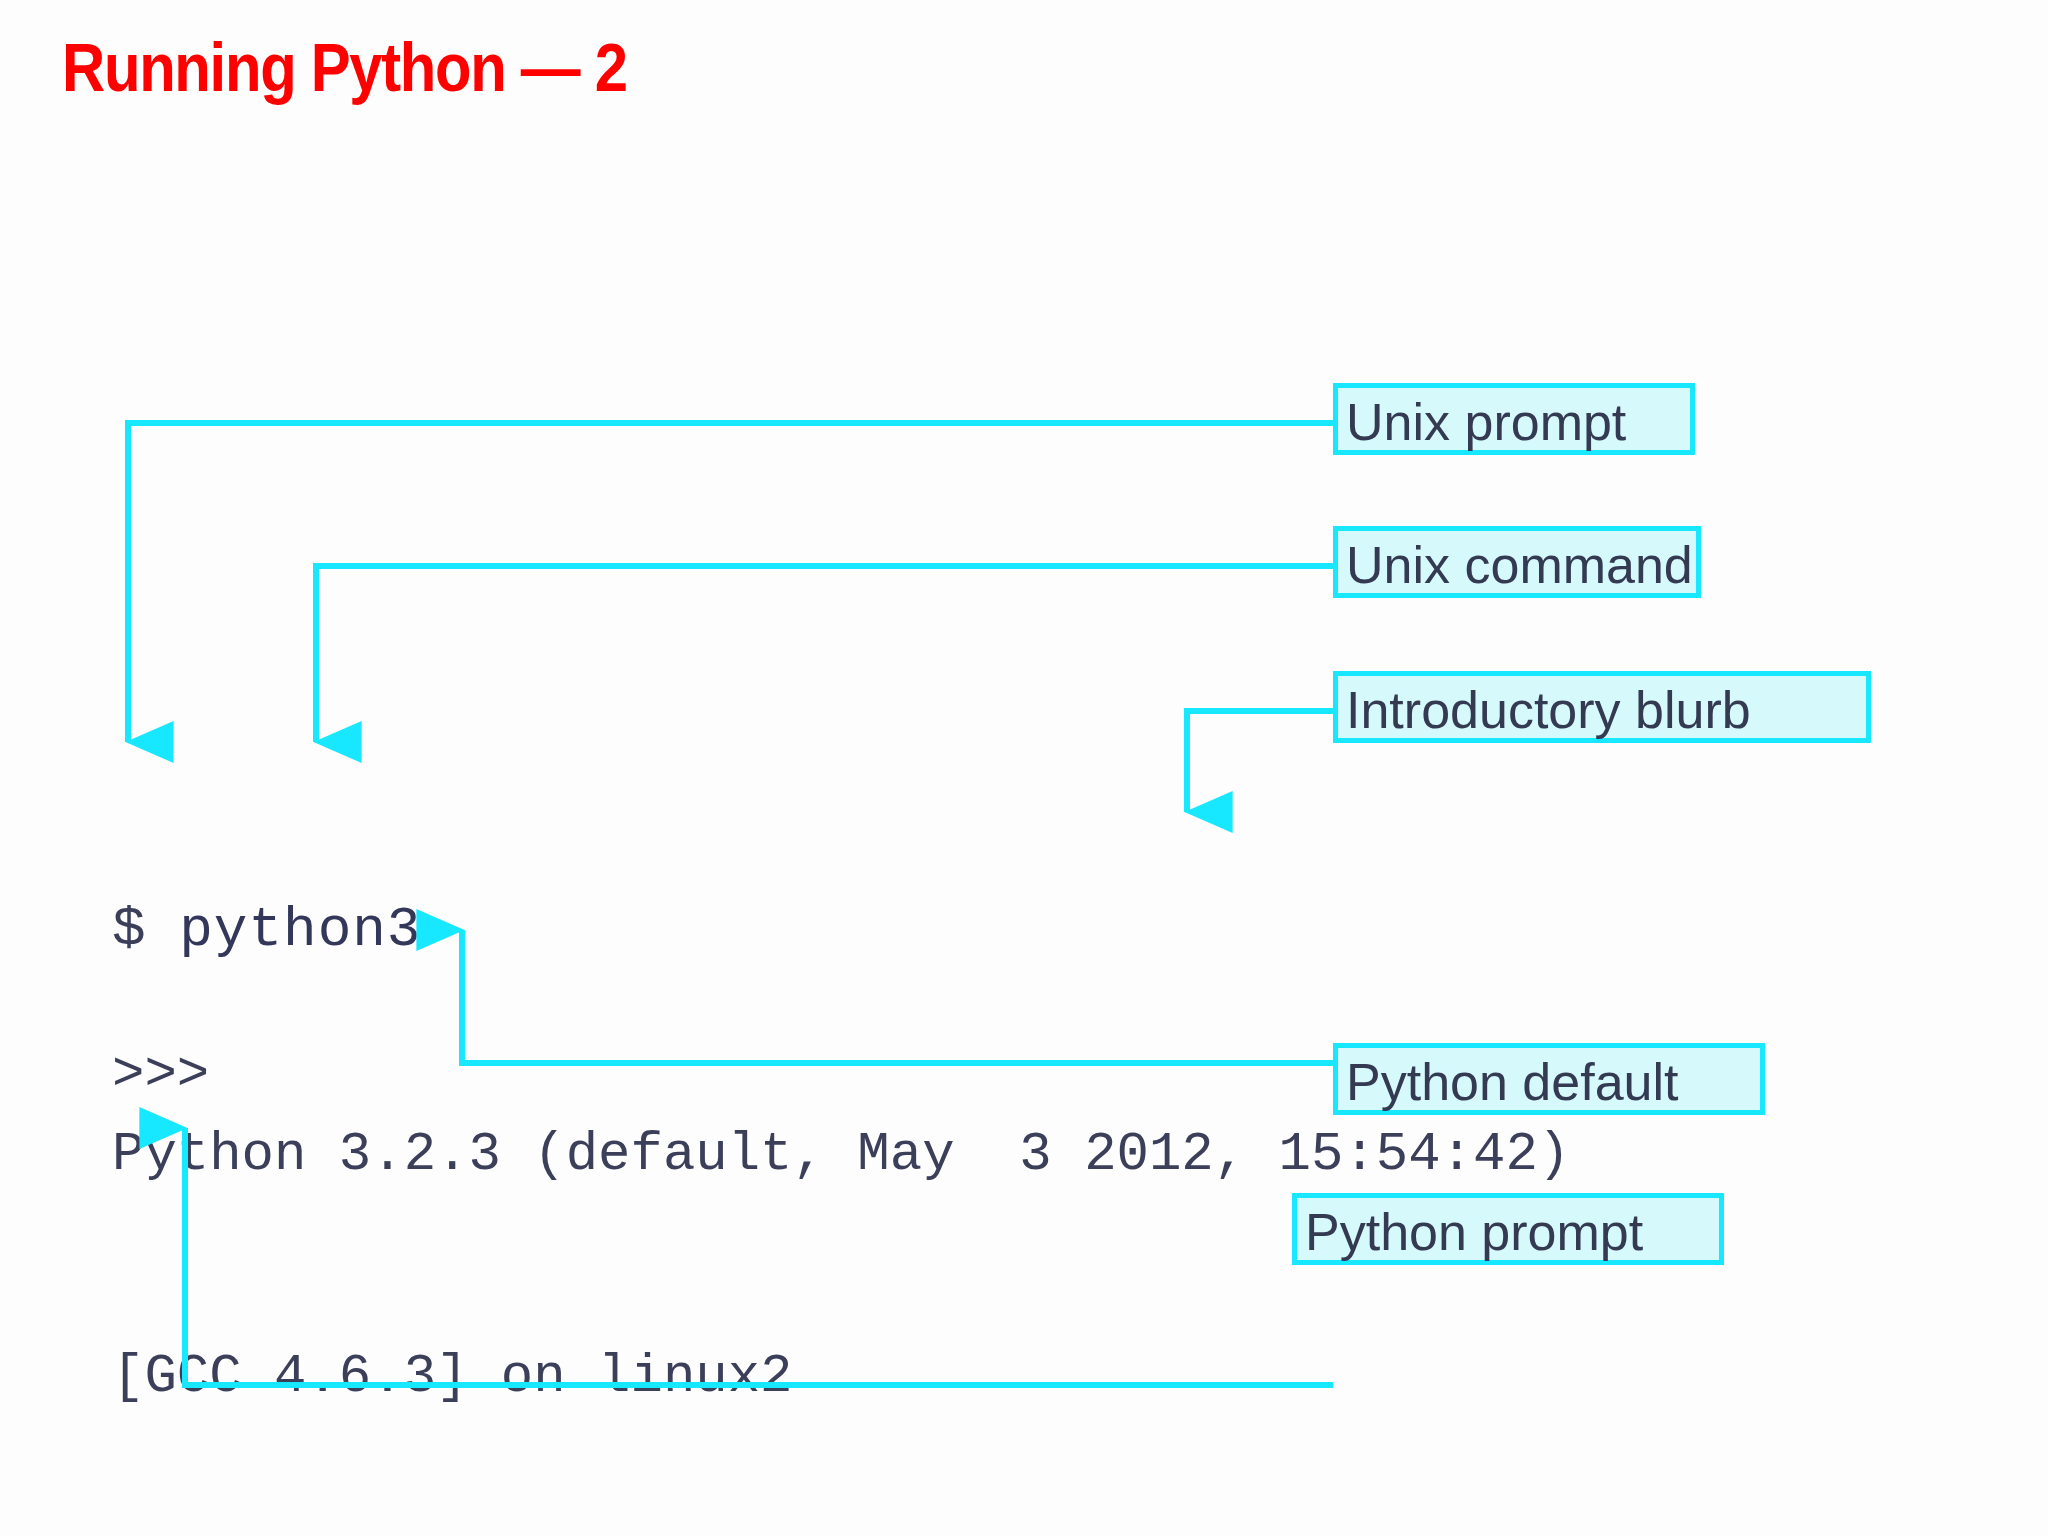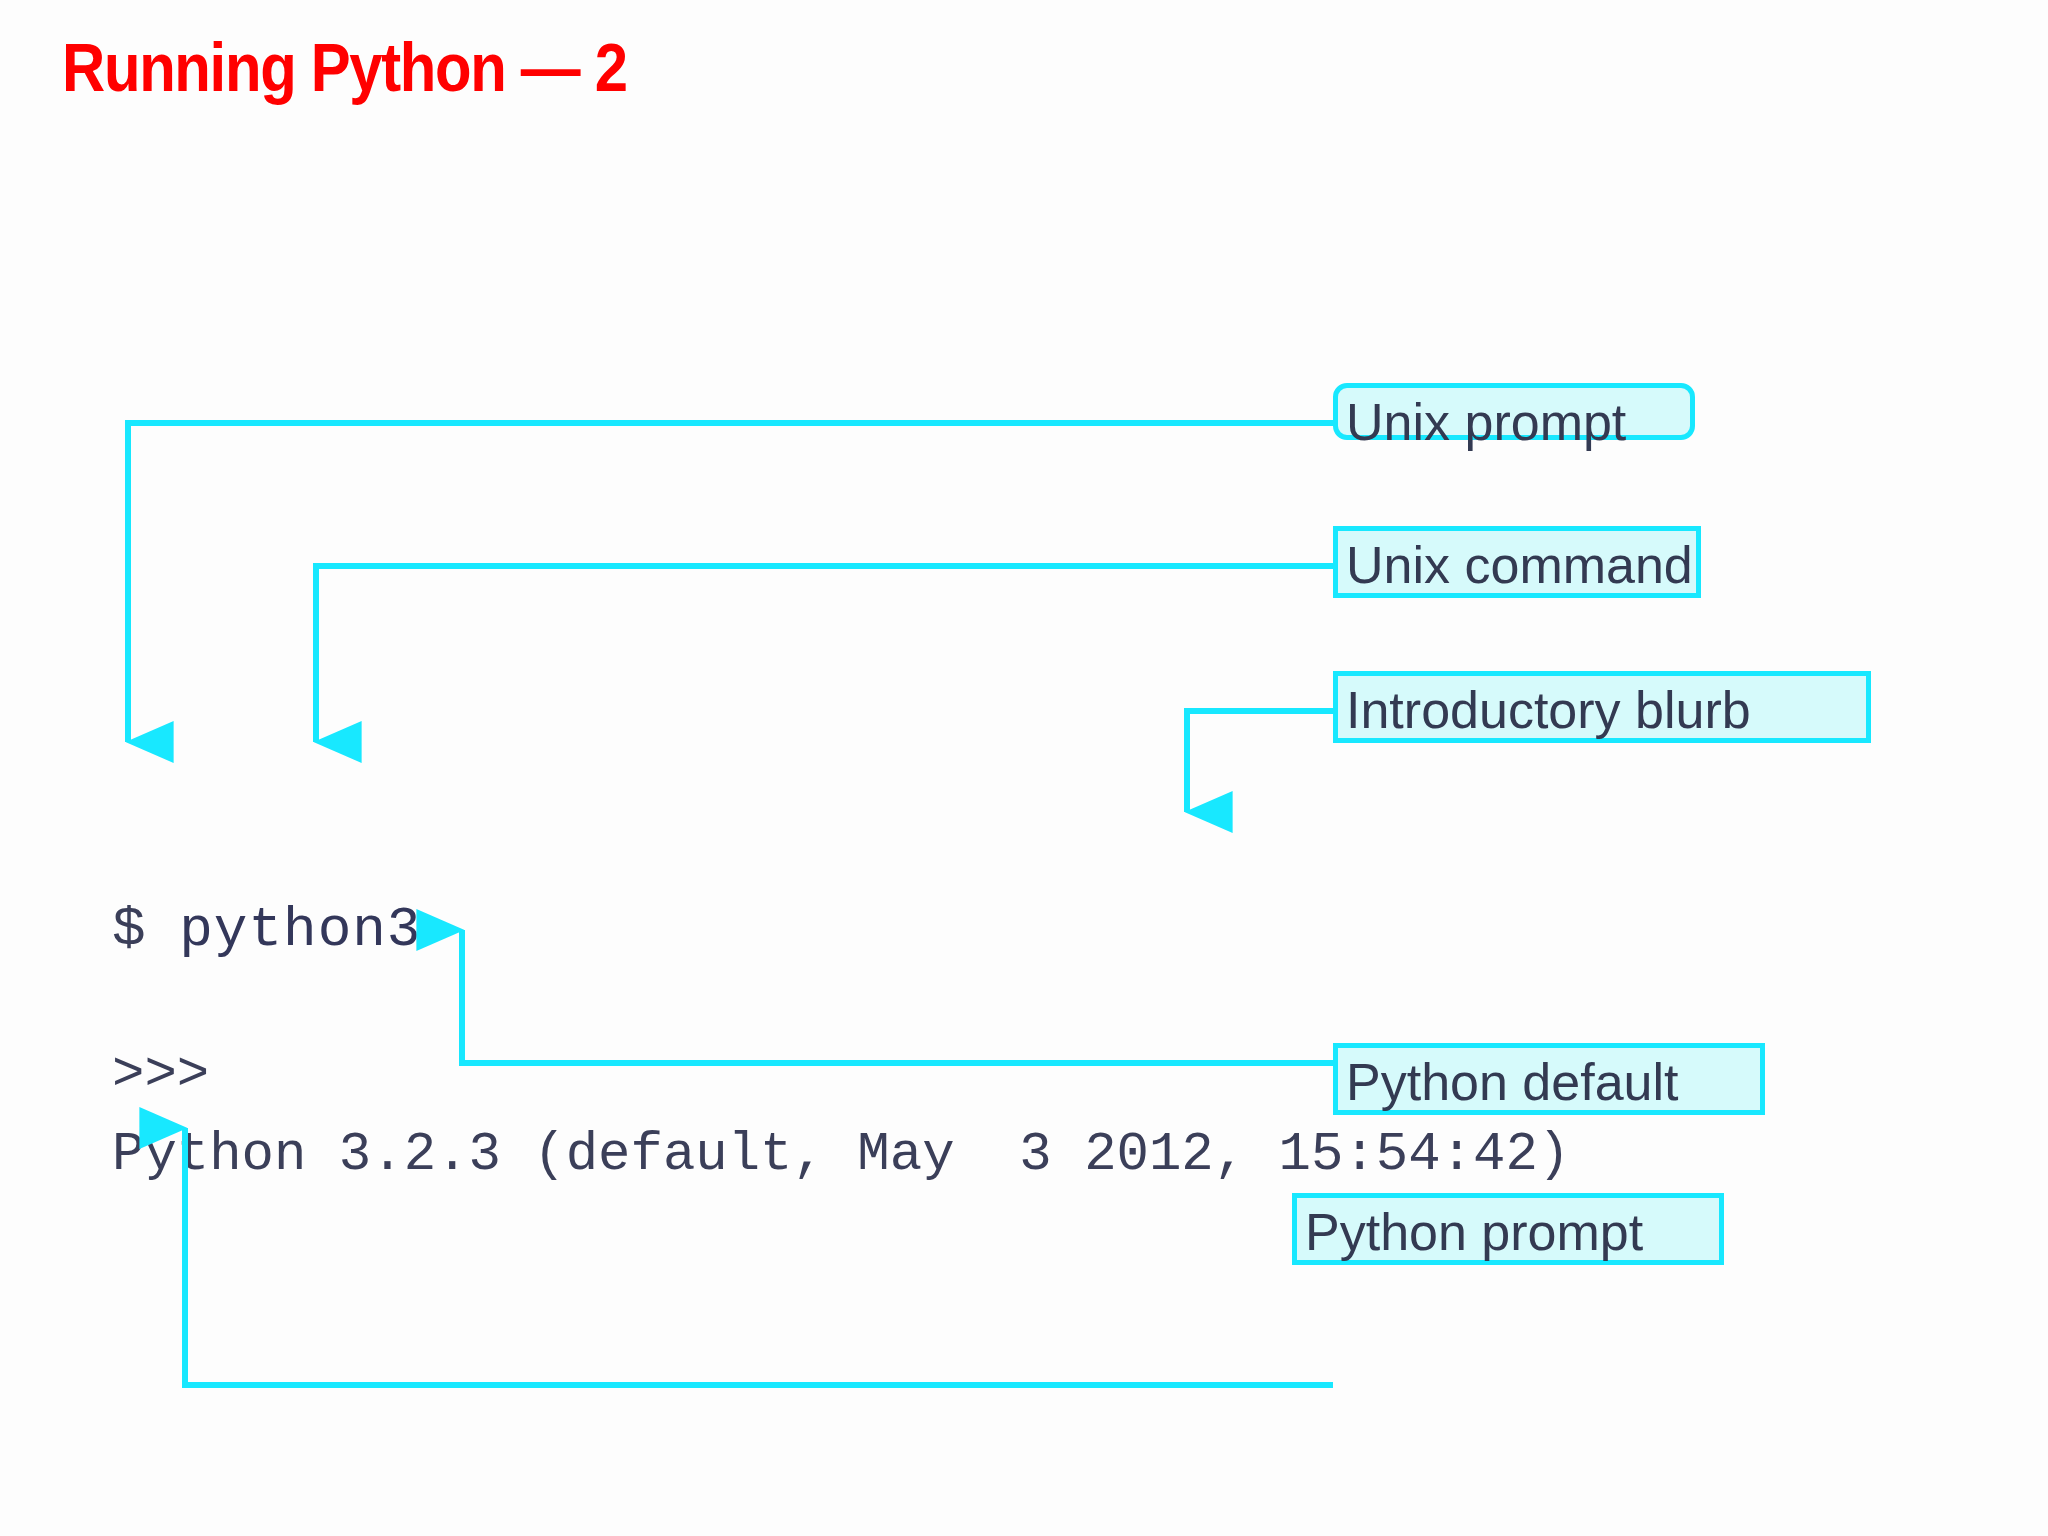--- a/index.html
+++ b/index.html
@@ -91,20 +91,21 @@
 </head>
 <body>
 
 <div id="slide">
 
   <div id="slide-title">Running Python — 2</div>
 
   <div id="terminal">
     <div class="term-line term-cmd-line"><span>$ </span><span class="term-bold">python3</span></div>
     <div class="term-line">Python 3.2.3 (default, May  3 2012, 15:54:42)</div>
+    <div class="term-line">[GCC 4.6.3] on linux2</div>
   </div>
 
   <div id="prompt-line">&gt;&gt;&gt;</div>
 
   <svg id="connectors" viewBox="0 0 2048 1536" width="2048" height="1536">
     <defs>
       <marker id="arrow-down" markerWidth="7" markerHeight="8" refX="3.5" refY="7.6" orient="auto" markerUnits="strokeWidth">
         <path d="M 0 0 L 7 0 L 3.5 8 Z" fill="#18E8FF"></path>
       </marker>
       <marker id="arrow-up" markerWidth="7" markerHeight="8" refX="3.5" refY="7.6" orient="auto" markerUnits="strokeWidth">
@@ -116,21 +117,21 @@
 
     <path d="M 1333 566 L 316 566 L 316 742" fill="none" stroke="#18E8FF" stroke-width="6" marker-end="url(#arrow-down)"></path>
 
     <path d="M 1333 711 L 1187 711 L 1187 812" fill="none" stroke="#18E8FF" stroke-width="6" marker-end="url(#arrow-down)"></path>
 
     <path d="M 1333 1063 L 462 1063 L 462 930" fill="none" stroke="#18E8FF" stroke-width="6" marker-end="url(#arrow-up)"></path>
 
     <path d="M 1333 1385 L 185 1385 L 185 1128" fill="none" stroke="#18E8FF" stroke-width="6" marker-end="url(#arrow-up)"></path>
   </svg>
 
-  <div class="callout" style="left:1333px; top:383px; width:362px; height:57px;border-radius:14px;">Unix prompt</div>
+  <div class="callout" style="left:1333px; top:383px; width:362px; height:72px;">Unix prompt</div>
 
   <div class="callout" style="left:1333px; top:526px; width:368px; height:72px;">Unix command</div>
 
   <div class="callout" style="left:1333px; top:671px; width:538px; height:72px;">Introductory blurb</div>
 
   <div class="callout" style="left:1333px; top:1043px; width:432px; height:72px;">Python default</div>
 
   <div class="callout" style="left:1292px; top:1193px; width:432px; height:72px;">Python prompt</div>
 
 </div>

